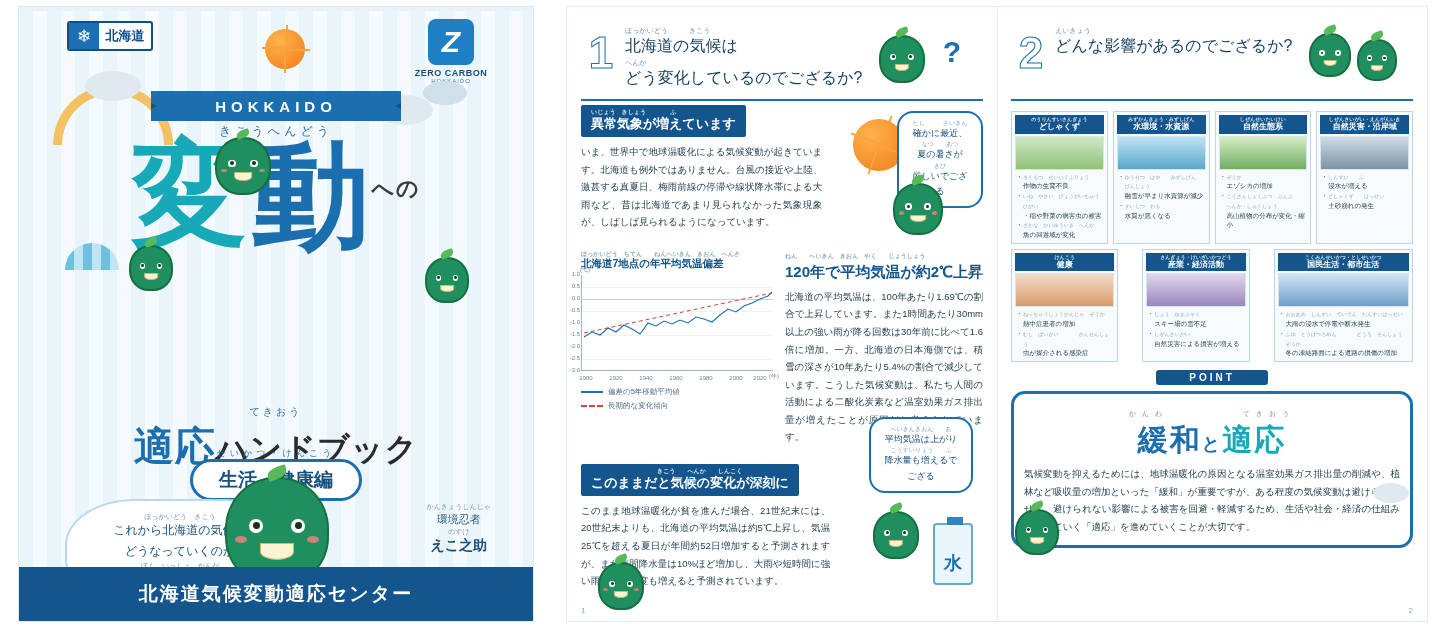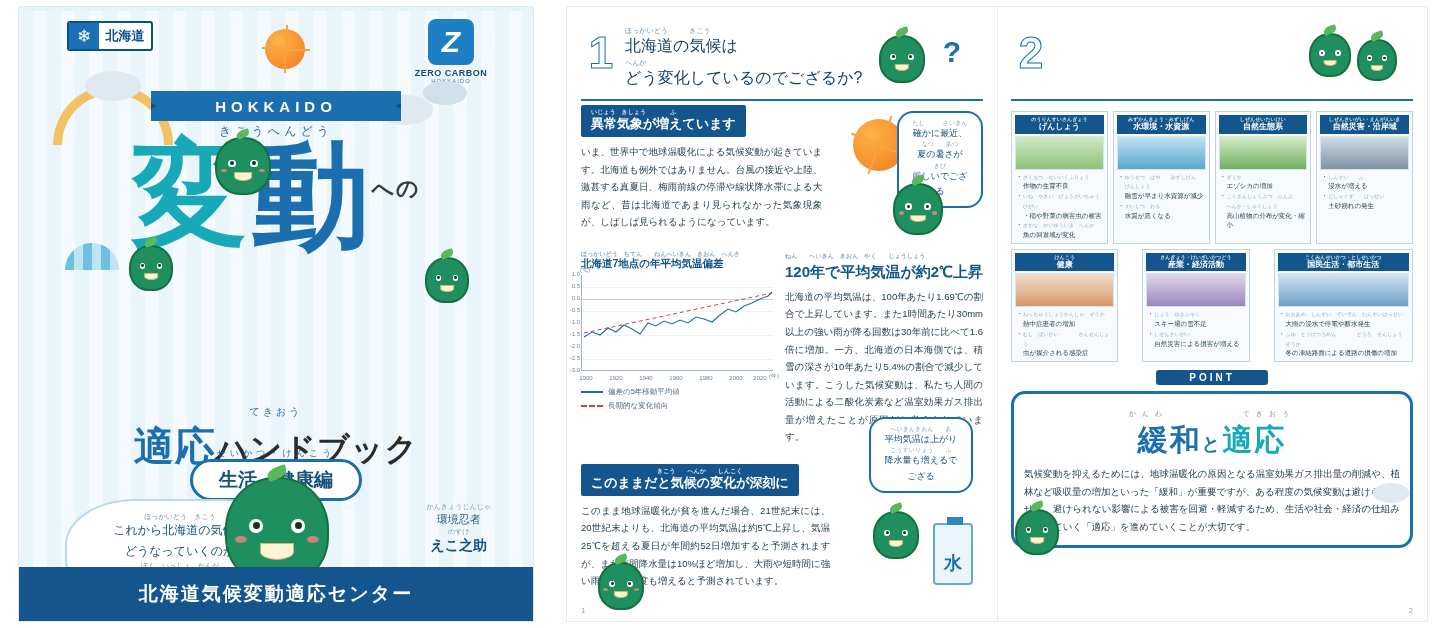--- a/index.html
+++ b/index.html
@@ -533,20 +533,24 @@
         </div>
 
         <div class="pg-num l">1</div>
       </div>
 
       <div class="col right">
 
         <div class="q-head">
           <div class="q-num">2</div>
           <div class="q-lines">
+            <div class="q-line">
+              <span class="ruby">えいきょう</span>
+              <span>どんな影響があるのでござるか?</span>
+            </div>
           </div>
           <div class="mascot" style="right:62px; top:14px; width:42px; height:44px;">
             <div class="head">
                 <span class="leaf"></span>
               <span class="eye l"></span>
                 <span class="eye r"></span>
                 <span class="mouth"></span>
             </div>
           </div>
           <div class="mascot" style="right:16px; top:20px; width:40px; height:42px;">
@@ -556,21 +560,21 @@
                 <span class="eye r"></span>
                 <span class="mouth"></span>
             </div>
           </div>
         </div>
 
         <div class="card-grid">
           <div class="card">
             <div class="ttl">
               <span class="ruby">のうりんすいさんぎょう</span>
-              <span>げんしょう</span>
+              <span>どしゃくず</span>
             </div>
             <div class="pic p1"></div>
             <ul>
               <li><span class="ruby">さくもつ　せいいくふりょう</span><br><span>作物の生育不良</span></li>
               <li><span class="ruby">いね　やさい　びょうがいちゅう　ひがい</span><br><span>・稲や野菜の病害虫の被害</span></li>
               <li><span class="ruby">さかな　かいゆういき　へんか</span><br><span>魚の回遊域が変化</span></li>
             </ul>
           </div>
 
           <div class="card">

